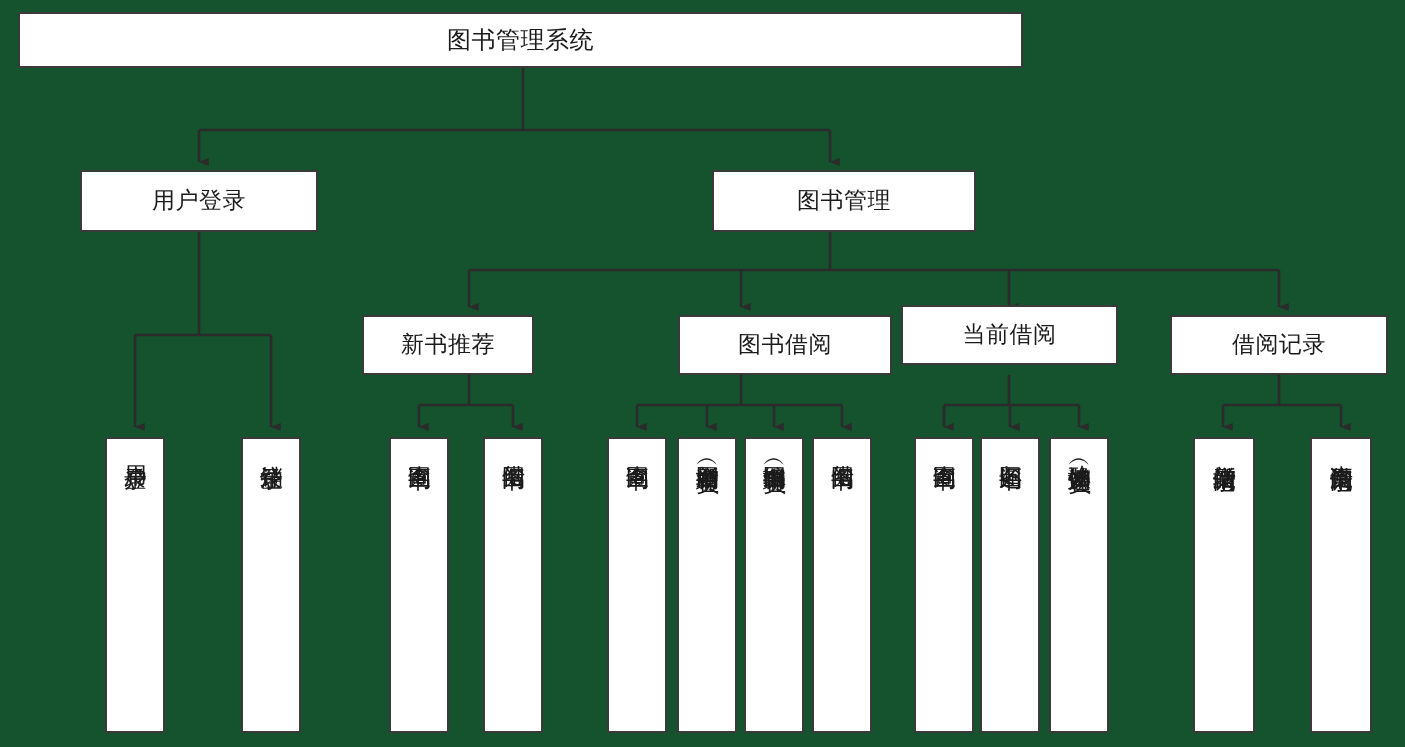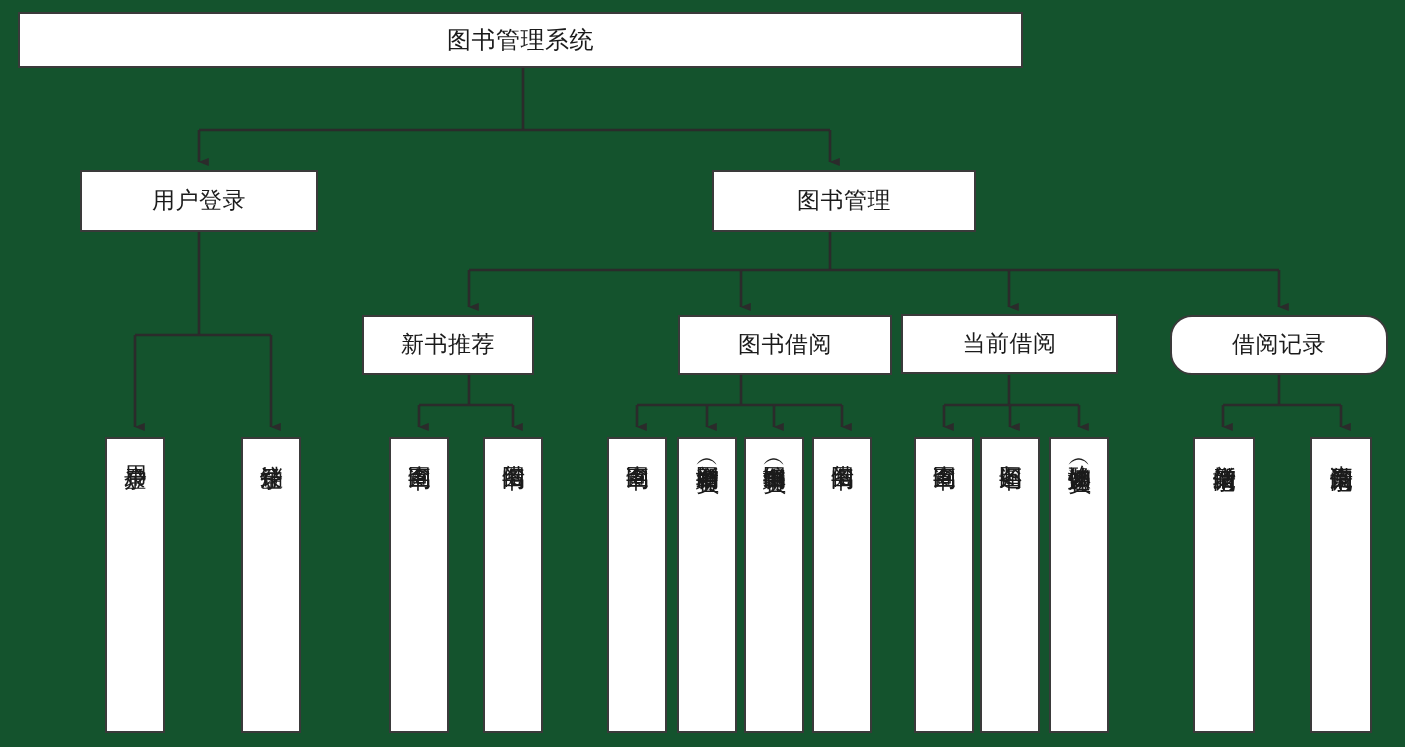--- a/index.html
+++ b/index.html
@@ -131,24 +131,24 @@
   <div class="node-box" style="left:712px; top:170px; width:264px; height:62px;">
     <span class="node-label-h">图书管理</span>
   </div>
 
   <div class="node-box" style="left:362px; top:315px; width:172px; height:60px;">
     <span class="node-label-h">新书推荐</span>
   </div>
   <div class="node-box" style="left:634px; top:315px; width:214px; height:60px;margin-left:44px;">
     <span class="node-label-h">图书借阅</span>
   </div>
-  <div class="node-box" style="left:901px; top:314px; width:217px; height:60px;">
+  <div class="node-box" style="left:901px; top:305px; width:217px; height:60px;">
     <span class="node-label-h">当前借阅</span>
   </div>
-  <div class="node-box" style="left:1170px; top:315px; width:218px; height:60px;border-radius:22px;">
+  <div class="node-box" style="left:1170px; top:315px; width:218px; height:60px;">
     <span class="node-label-h">借阅记录</span>
   </div>
 
   <div class="node-box vert" style="left:105px; top:437px; width:60px; height:296px;">
     <span class="node-label-v">用户登录</span>
   </div>
   <div class="node-box vert" style="left:241px; top:437px; width:60px; height:296px;">
     <span class="node-label-v">注销登录</span>
   </div>
 

